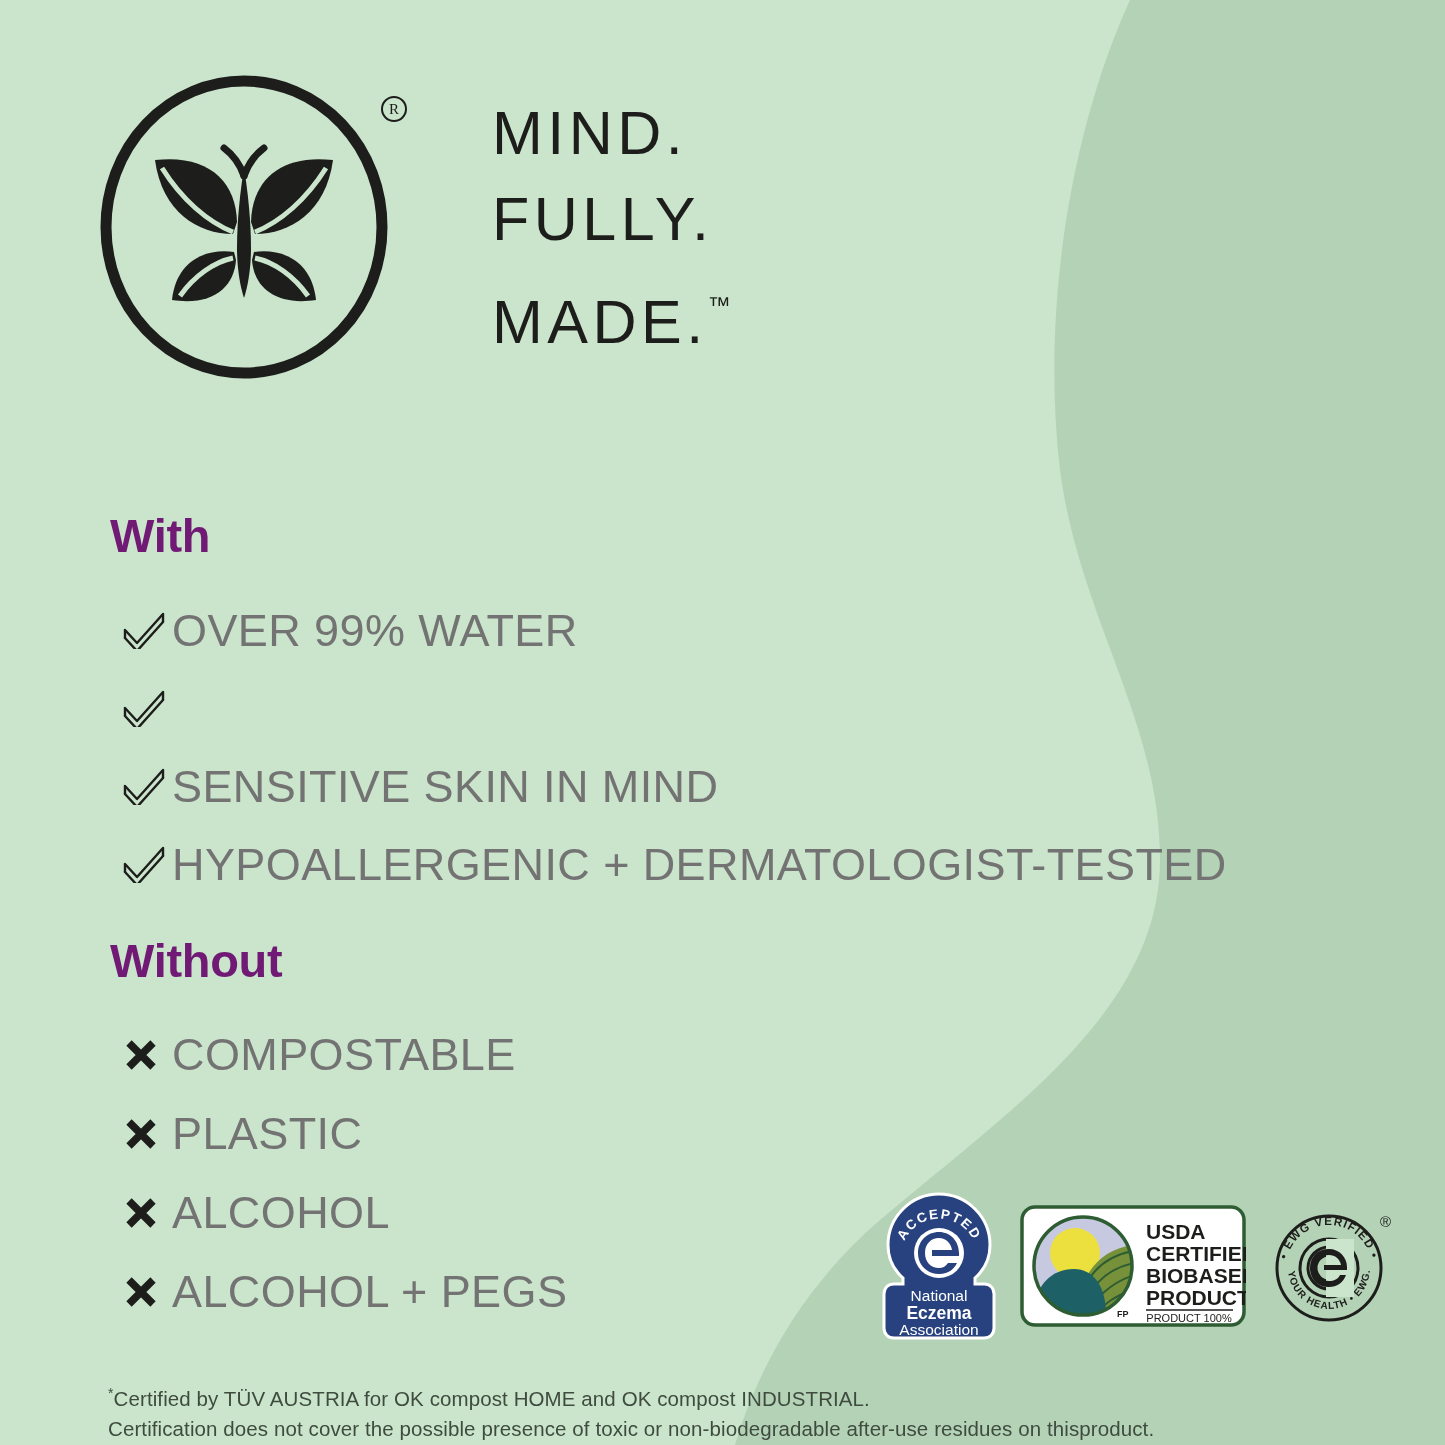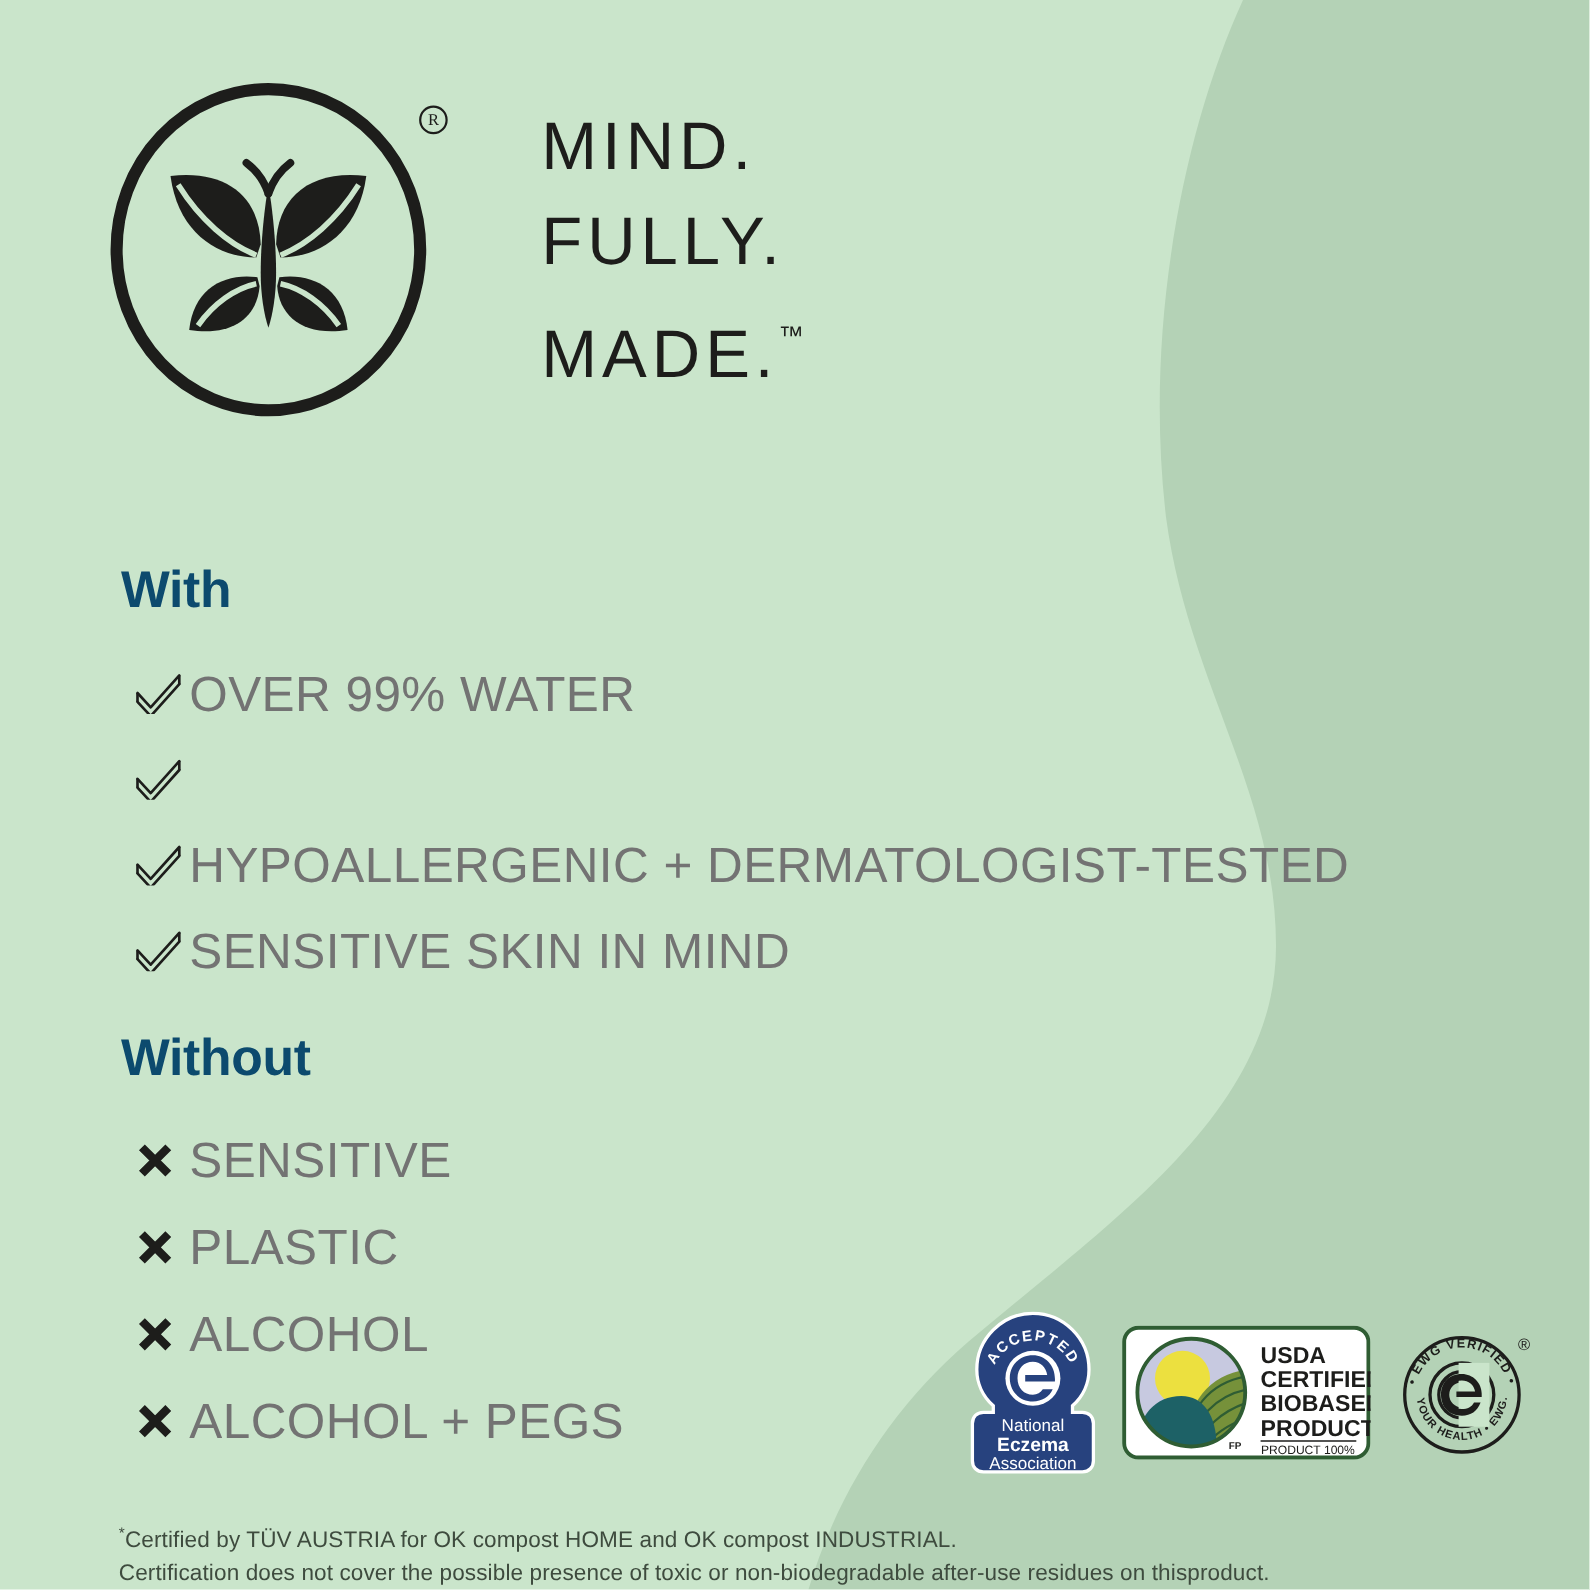--- a/index.html
+++ b/index.html
@@ -73,21 +73,21 @@
   }
   #with-section { top: 508px; }
   #without-section { top: 933px; }
 
   .section-title {
     font-size: 47px;
     font-weight: 700;
     letter-spacing: -0.3px;
     line-height: 56px;
     margin: 0 0 26px 0;
-    color: #0c4a6e;
+    color: #701a75;
   }
   .list {
     list-style: none;
     margin: 0;
     padding: 0;
   }
   .list-item {
     display: flex;
     align-items: center;
     height: 78px;
@@ -215,46 +215,46 @@
       </li>
       <li class="list-item">
         <span class="marker">
           <svg width="44" height="40" viewBox="0 0 44 40" aria-hidden="true">
               <path d="M3,21 L15,34 L41,5" fill="none" stroke="#1d1d1b" stroke-width="2.4" stroke-linejoin="round" stroke-linecap="round"></path>
               <path d="M3,21 L15,34 L41,5" fill="none" stroke="#1d1d1b" stroke-width="2.4" stroke-linejoin="round" stroke-linecap="round" transform="translate(0,8)"></path>
               <path d="M3,29 L3,21" stroke="#1d1d1b" stroke-width="2.4"></path>
               <path d="M41,13 L41,5" stroke="#1d1d1b" stroke-width="2.4"></path>
             </svg>
         </span>
-        <span class="item-text"><span>HYPOALLERGENIC + DERMATOLOGIST-TESTED</span><span class="star"></span></span>
+        <span class="item-text"><span>SENSITIVE SKIN IN MIND</span><span class="star"></span></span>
       </li>
       <li class="list-item">
         <span class="marker">
           <svg width="44" height="40" viewBox="0 0 44 40" aria-hidden="true">
               <path d="M3,21 L15,34 L41,5" fill="none" stroke="#1d1d1b" stroke-width="2.4" stroke-linejoin="round" stroke-linecap="round"></path>
               <path d="M3,21 L15,34 L41,5" fill="none" stroke="#1d1d1b" stroke-width="2.4" stroke-linejoin="round" stroke-linecap="round" transform="translate(0,8)"></path>
               <path d="M3,29 L3,21" stroke="#1d1d1b" stroke-width="2.4"></path>
               <path d="M41,13 L41,5" stroke="#1d1d1b" stroke-width="2.4"></path>
             </svg>
         </span>
-        <span class="item-text"><span>SENSITIVE SKIN IN MIND</span><span class="star"></span></span>
+        <span class="item-text"><span>HYPOALLERGENIC + DERMATOLOGIST-TESTED</span><span class="star"></span></span>
       </li>
     </ul>
   </div>
 
   <div class="section" id="without-section">
     <h2 class="section-title">Without</h2>
     <ul class="list">
       <li class="list-item">
         <span class="marker">
           <svg width="34" height="34" viewBox="0 0 34 34" aria-hidden="true">
               <path d="M5,5 L29,29 M29,5 L5,29" stroke="#1d1d1b" stroke-width="7.5" stroke-linecap="butt"></path>
             </svg>
         </span>
-        <span class="item-text">SENSITIVE</span>
+        <span class="item-text">COMPOSTABLE</span>
       </li>
       <li class="list-item">
         <span class="marker">
           <svg width="34" height="34" viewBox="0 0 34 34" aria-hidden="true">
               <path d="M5,5 L29,29 M29,5 L5,29" stroke="#1d1d1b" stroke-width="7.5" stroke-linecap="butt"></path>
             </svg>
         </span>
         <span class="item-text">PLASTIC</span>
       </li>
       <li class="list-item">

